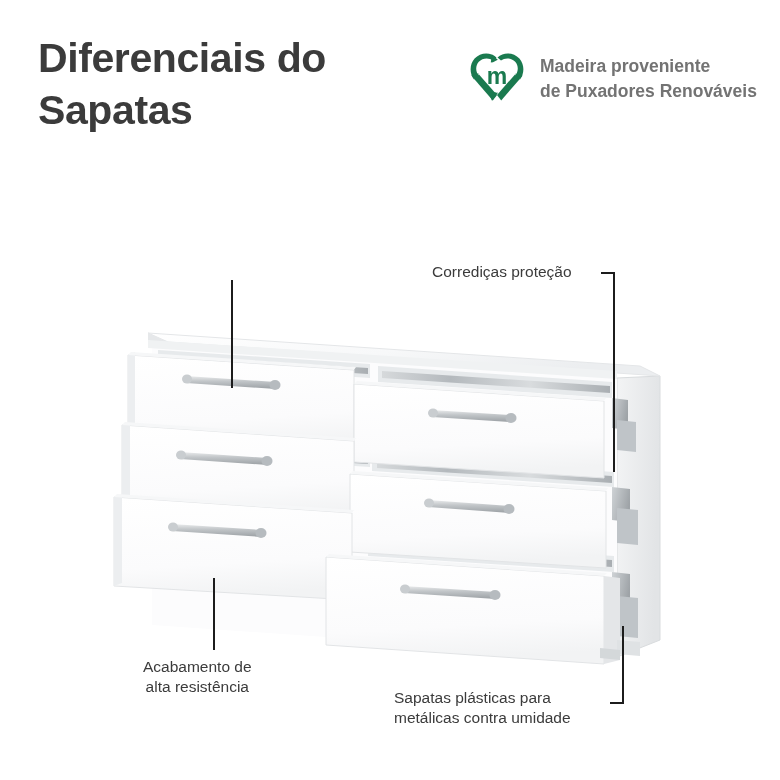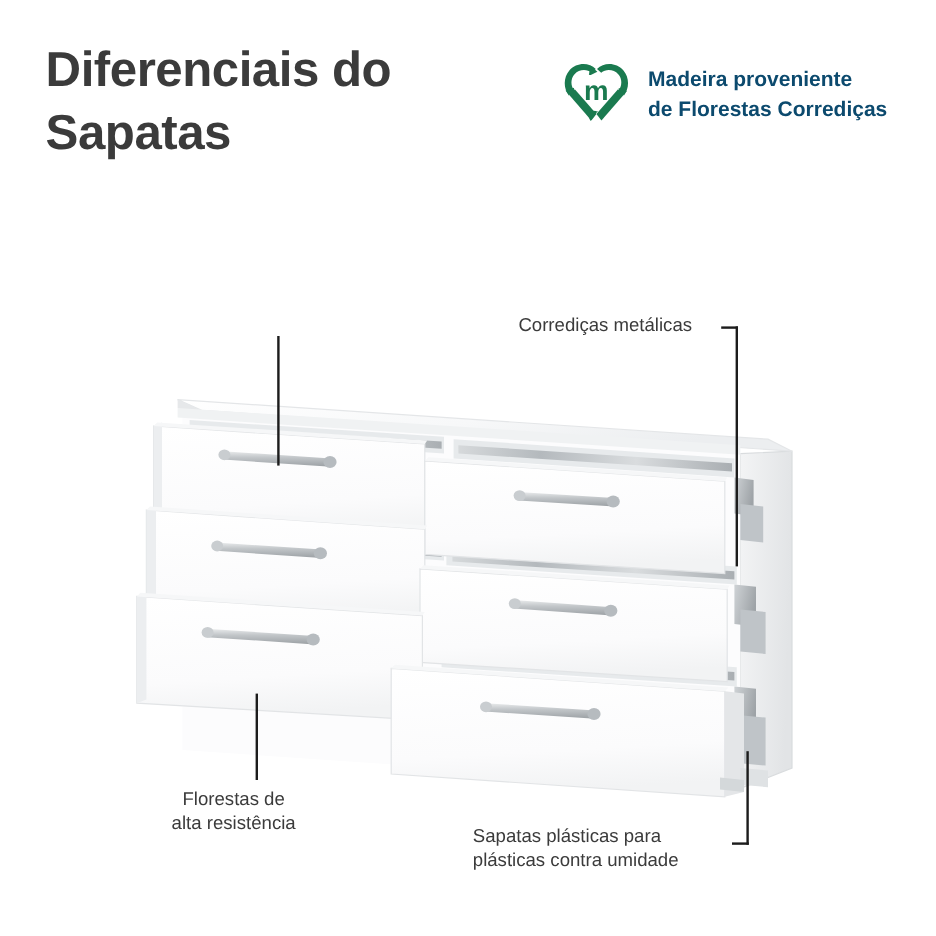--- a/index.html
+++ b/index.html
@@ -41,21 +41,21 @@
     gap: 12px;
   }
   #fsc-badge .logo-mark {
     width: 62px;
     height: 62px;
     flex: 0 0 62px;
   }
   #fsc-badge .logo-text {
     font-size: 17.5px;
     font-weight: bold;
-    color: #0c4a6e;
+    color: #737373;
     line-height: 1.42;
     white-space: nowrap;
   }
 
   
   .callout {
     position: absolute;
     font-size: 15.5px;
     color: #3b3b3b;
     line-height: 1.28;
@@ -133,21 +133,21 @@
 
         <path d="M5.2 27.6 L12.0 33.2 L12.4 25.2 Z"></path>
       </g>
 
       <path d="M31 17.5 C27.5 13.0 19.5 13.0 16.5 18.5 C13.8 23.4 16.0 29.0 19.2 32.6
                L31 45.0 L42.8 32.6 C46.0 29.0 48.2 23.4 45.5 18.5 C42.5 13.0 34.5 13.0 31 17.5 Z" fill="#ffffff"></path>
       <text x="31" y="35.5" text-anchor="middle" font-family="Liberation Sans, sans-serif" font-size="23" font-weight="bold" fill="#1a7a4f">m</text>
     </svg>
     <div class="logo-text">
       <div>Madeira proveniente</div>
-      <div>de Florestas Corrediças</div>
+      <div>de Puxadores Renováveis</div>
     </div>
   </div>
 
   <svg id="product" viewBox="0 0 780 780">
     <defs>
       <linearGradient id="gTop" x1="0" y1="0" x2="1" y2="0.35">
         <stop offset="0%" stop-color="#ffffff"></stop>
         <stop offset="55%" stop-color="#f7f8f9"></stop>
         <stop offset="100%" stop-color="#eceef0"></stop>
       </linearGradient>
@@ -296,25 +296,25 @@
   </svg>
 
   <div class="leader v" id="leader-handles-v"></div>
   <div class="leader h" id="leader-slides-h"></div>
   <div class="leader v" id="leader-slides-v"></div>
   <div class="leader v" id="leader-finish-v"></div>
   <div class="leader v" id="leader-feet-v"></div>
   <div class="leader h" id="leader-feet-h"></div>
 
 
-  <div class="callout" id="callout-slides">Corrediças metálicas</div>
+  <div class="callout" id="callout-slides">Corrediças proteção</div>
 
   <div class="callout ta-center" id="callout-finish">
-    <div>Florestas de</div>
+    <div>Acabamento de</div>
     <div>alta resistência</div>
   </div>
 
   <div class="callout" id="callout-feet">
     <div>Sapatas plásticas para</div>
-    <div>plásticas contra umidade</div>
+    <div>metálicas contra umidade</div>
   </div>
 
 </div>
 
 </body></html>

